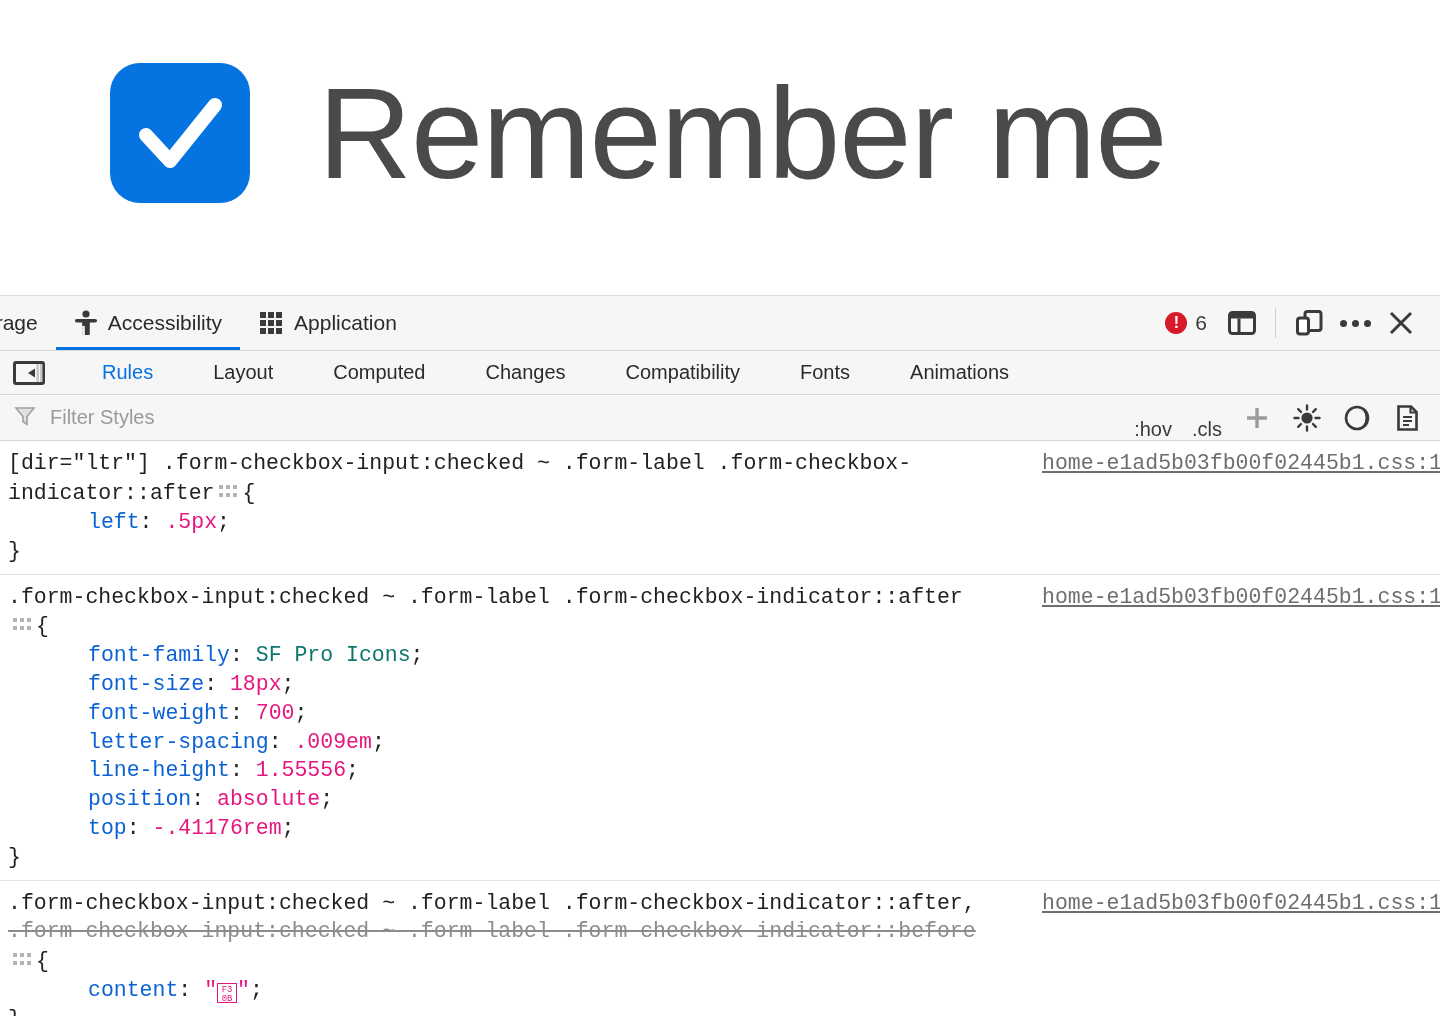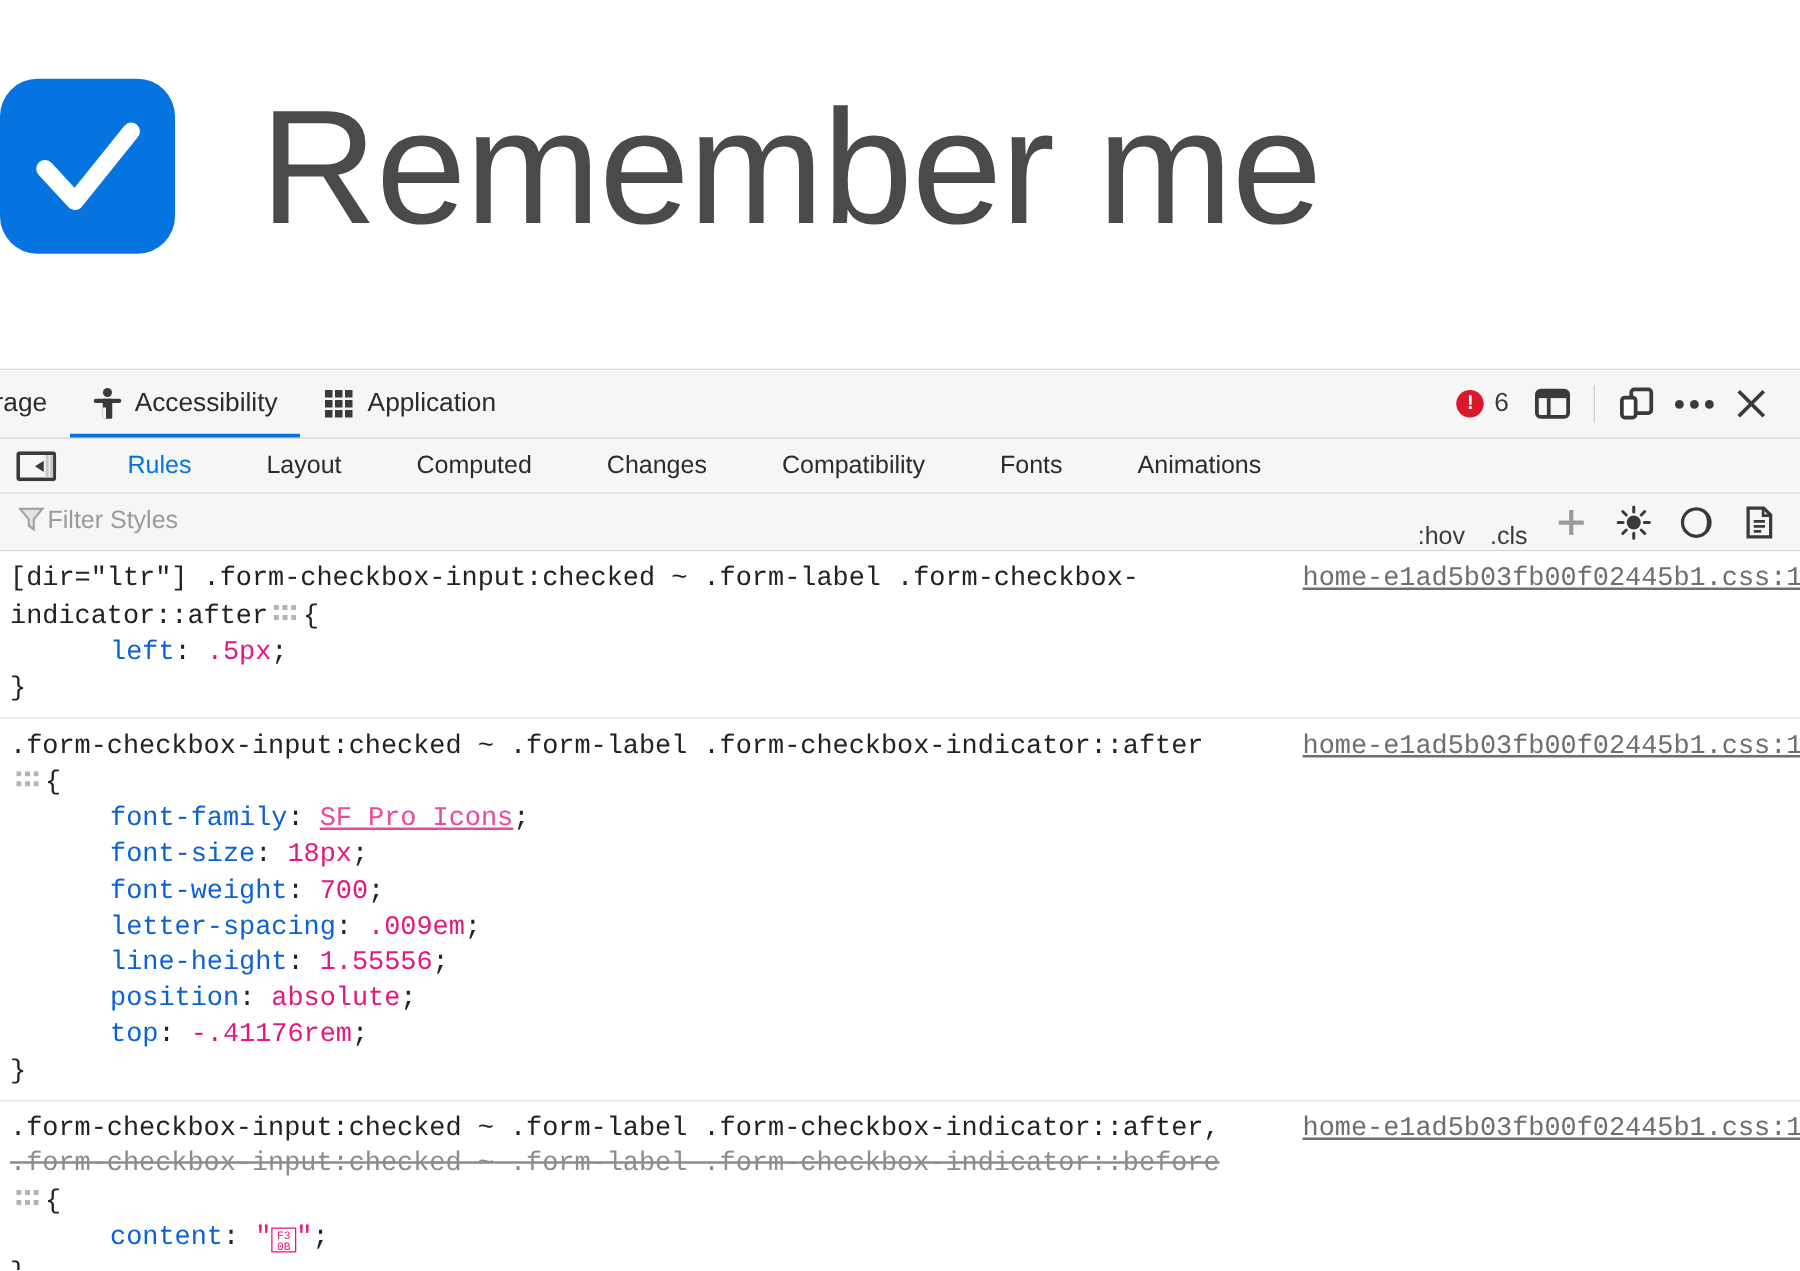--- a/index.html
+++ b/index.html
@@ -15,20 +15,21 @@
   
   #page-content {
     position: relative;
     height: 296px;
     background: #ffffff;
     border-bottom: 1px solid #dcdcdc;
   }
   .page-row {
     display: flex;
     align-items: center;
+    padding-left: 110px;
     padding-top: 63px;
   }
   .checkbox-indicator {
     width: 140px;
     height: 140px;
     border-radius: 30px;
     background: #0573e0;
     flex: 0 0 auto;
     position: relative;
   }
@@ -149,21 +150,21 @@
 
   
   .dt-filterbar {
     height: 46px;
     display: flex;
     align-items: center;
     background: #f6f6f6;
     border-bottom: 1px solid #d6d6d6;
     padding: 0 10px 0 14px;
   }
-  .filter-left { display: flex; align-items: flex-start; gap: 0; flex: 1 1 auto; }
+  .filter-left { display: flex; align-items: center; gap: 12px; flex: 1 1 auto; }
   .filter-input {
     border: none;
     background: transparent;
     outline: none;
     font-family: "Liberation Sans", sans-serif;
     font-size: 20px;
     color: #3a3a3a;
     width: 100%;
   }
   .filter-input::placeholder { color: #9a9a9a; }
@@ -205,21 +206,21 @@
     padding-right: 410px;
     white-space: normal;
     word-break: break-word;
   }
   .sel-line.wide { padding-right: 404px; }
   .sel-strike { color: #8c8c8c; text-decoration: line-through; }
   .decl { padding-left: 88px; white-space: pre; }
   .brace { padding-left: 8px; }
   .prop { color: #0b62d4; }
   .val  { color: #e5167f; }
-  .val-link { color: #ec4899; text-decoration: underline; }
+  .val-link { color: #0f766e; }
   .tofu {
     display: inline-block;
     border: 1px solid #e5167f;
     color: #e5167f;
     width: 20px;
     height: 20px;
     line-height: 9px;
     font-size: 9px;
     font-family: "Liberation Mono", monospace;
     text-align: center;

